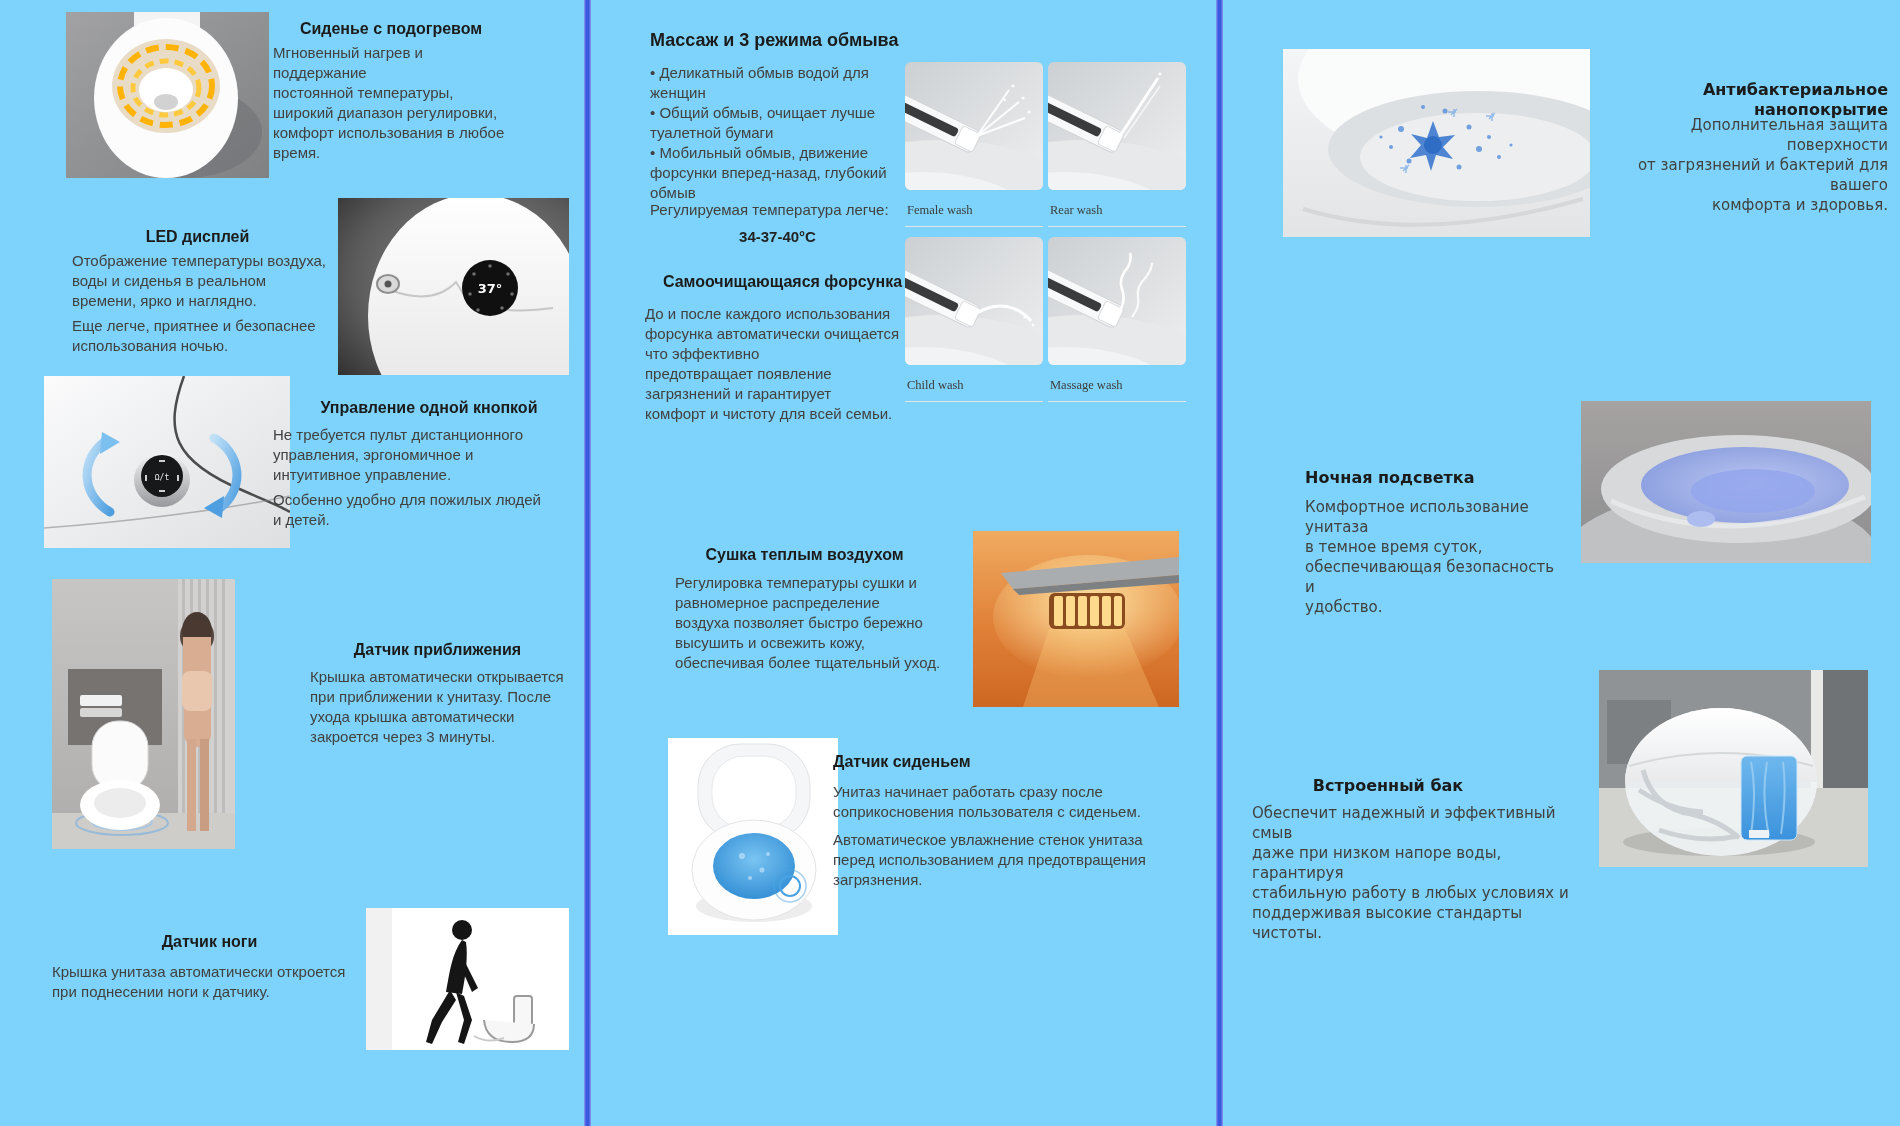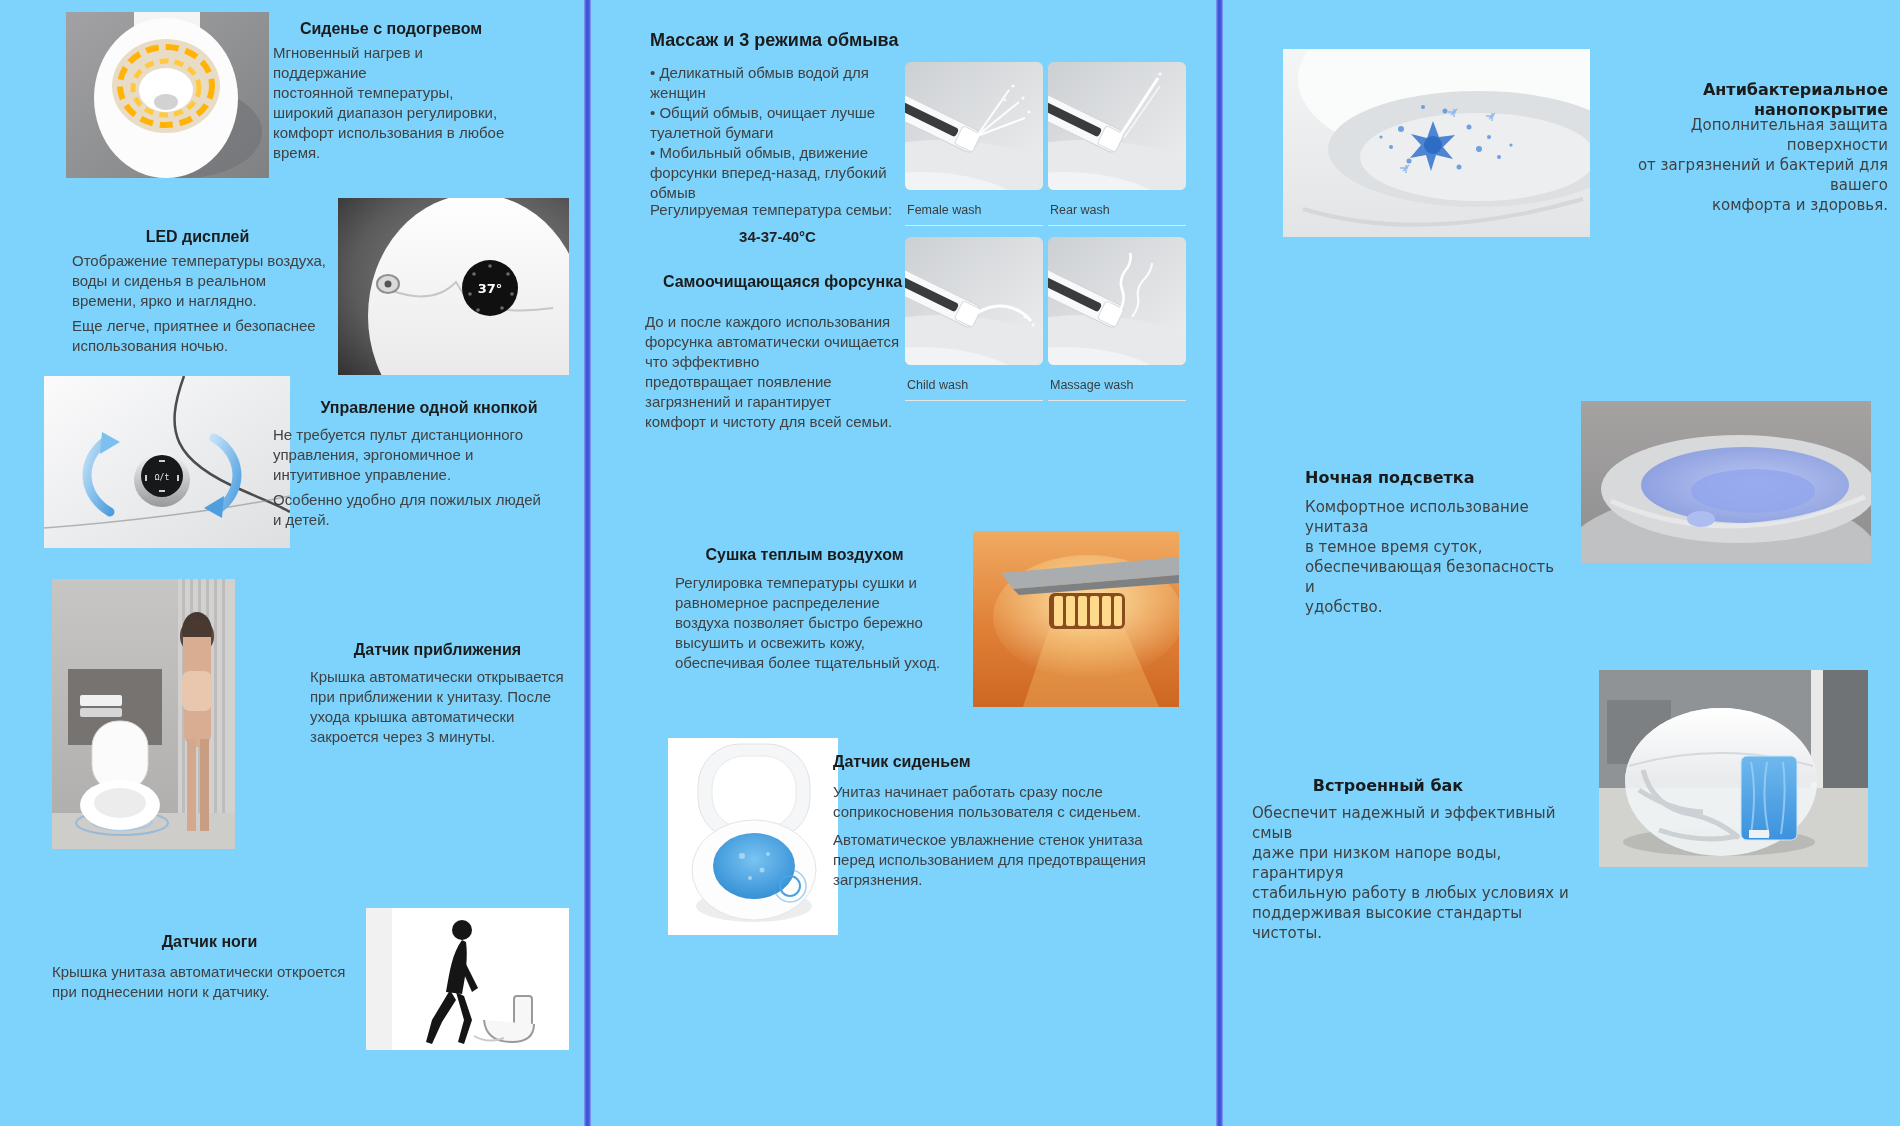--- a/index.html
+++ b/index.html
@@ -14,21 +14,21 @@
   .big-title{font-size:18px;}
   .temp-value{font-weight:bold;color:#222;font-size:15px;text-align:center;}
   
   .rcol{font-family:"DejaVu Sans",sans-serif;}
   .r{text-align:right;}
   .photo{position:absolute;overflow:hidden;padding-left:16px;}
   .photo svg{display:block;}
   .tile{position:absolute;width:138px;}
   .tile-img{width:138px;height:128px;border-radius:6px;overflow:hidden;}
   .tile-label{font-size:12.5px;color:#3c3c3c;padding:13px 2px 8px 2px;border-bottom:1px solid #e6e6e6;
-              font-family:Liberation Sans, sans-serif;}
+              font-family:Liberation Serif, serif;}
 </style>
 </head>
 <body>
 
 <div class="canvas">
 
   <div class="divider" style="left:584px"></div>
   <div class="divider" style="left:1216px"></div>
 
   <div class="photo" style="left:50px;top:12px;width:203px;height:166px">
@@ -204,21 +204,21 @@
   </div>
 
   <div class="abs h big-title" style="left:650px;top:30px;width:260px">Массаж и 3 режима обмыва</div>
   <div class="abs p" style="left:650px;top:63px;width:250px">• Деликатный обмыв водой для
 женщин</div>
   <div class="abs p" style="left:650px;top:103px;width:250px">• Общий обмыв, очищает лучше
 туалетной бумаги</div>
   <div class="abs p" style="left:650px;top:143px;width:250px">• Мобильный обмыв, движение
 форсунки вперед-назад, глубокий
 обмыв</div>
-  <div class="abs p" style="left:650px;top:200px;width:255px">Регулируемая температура семьи:</div>
+  <div class="abs p" style="left:650px;top:200px;width:255px">Регулируемая температура легче:</div>
   <div class="abs temp-value" style="left:650px;top:228px;width:255px">34-37-40°C</div>
 
   <div class="tile" style="left:905px;top:62px">
     <div class="tile-img">
       <svg width="138" height="128" viewBox="0 0 138 128">
         <defs>
             <linearGradient id="tb1" x1="0" y1="0" x2="1" y2="1">
               <stop offset="0" stop-color="#cdd0d3"></stop>
               <stop offset="1" stop-color="#edeff0"></stop>
             </linearGradient>
@@ -298,21 +298,21 @@
         <g stroke="#ffffff" fill="none">
           <path d="M72,74 q6,-12 2,-22 q-4,-10 6,-22 q4,-8 2,-14" stroke-width="2.6"></path>
           <path d="M84,80 q8,-10 6,-20 q-2,-10 8,-20 q6,-8 6,-14" stroke-width="2.2" opacity="0.85"></path>
         </g>
       </svg>
     </div>
     <div class="tile-label">Massage wash</div>
   </div>
 
   <div class="abs h center" style="left:655px;top:272px;width:255px">Самоочищающаяся форсунка</div>
-  <div class="abs p" style="left:645px;top:312px;width:265px">До и после каждого использования
+  <div class="abs p" style="left:645px;top:304px;width:265px">До и после каждого использования
 форсунка автоматически очищается
 что эффективно
 предотвращает появление
 загрязнений и гарантирует
 комфорт и чистоту для всей семьи.</div>
 
   <div class="abs h center" style="left:672px;top:545px;width:265px">Сушка теплым воздухом</div>
   <div class="abs p" style="left:675px;top:573px;width:300px">Регулировка температуры сушки и
 равномерное распределение
 воздуха позволяет быстро бережно

